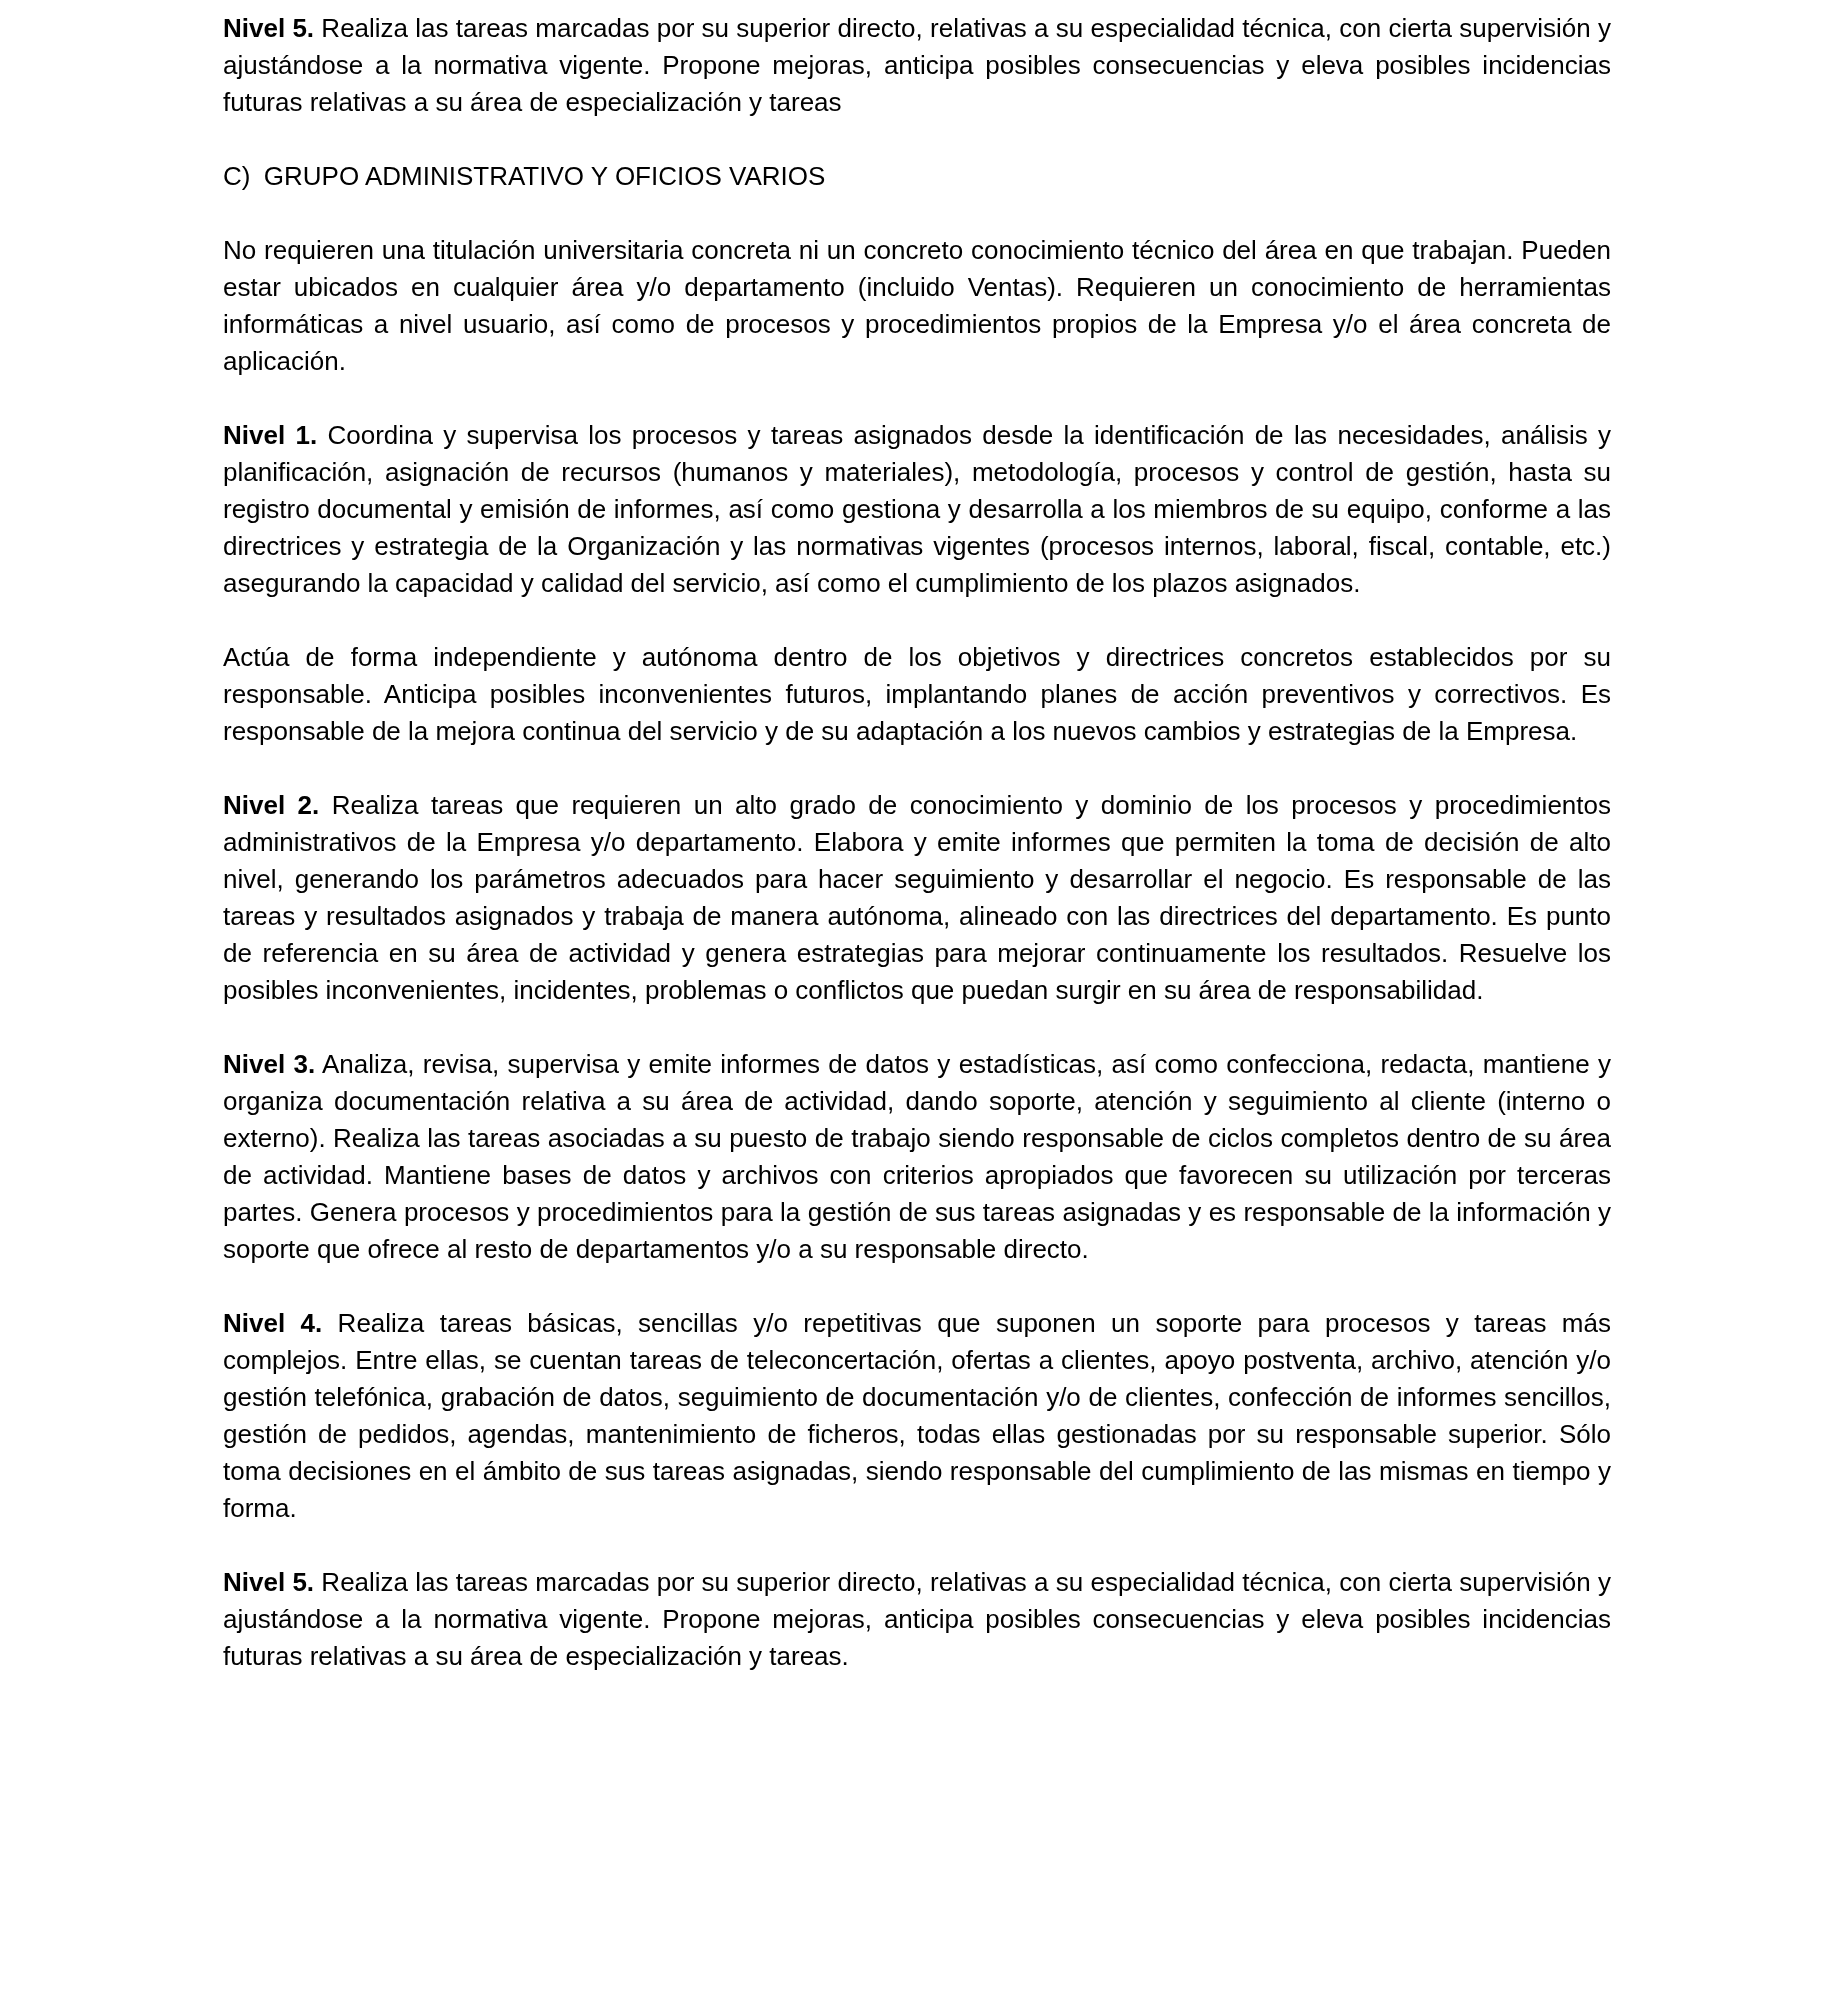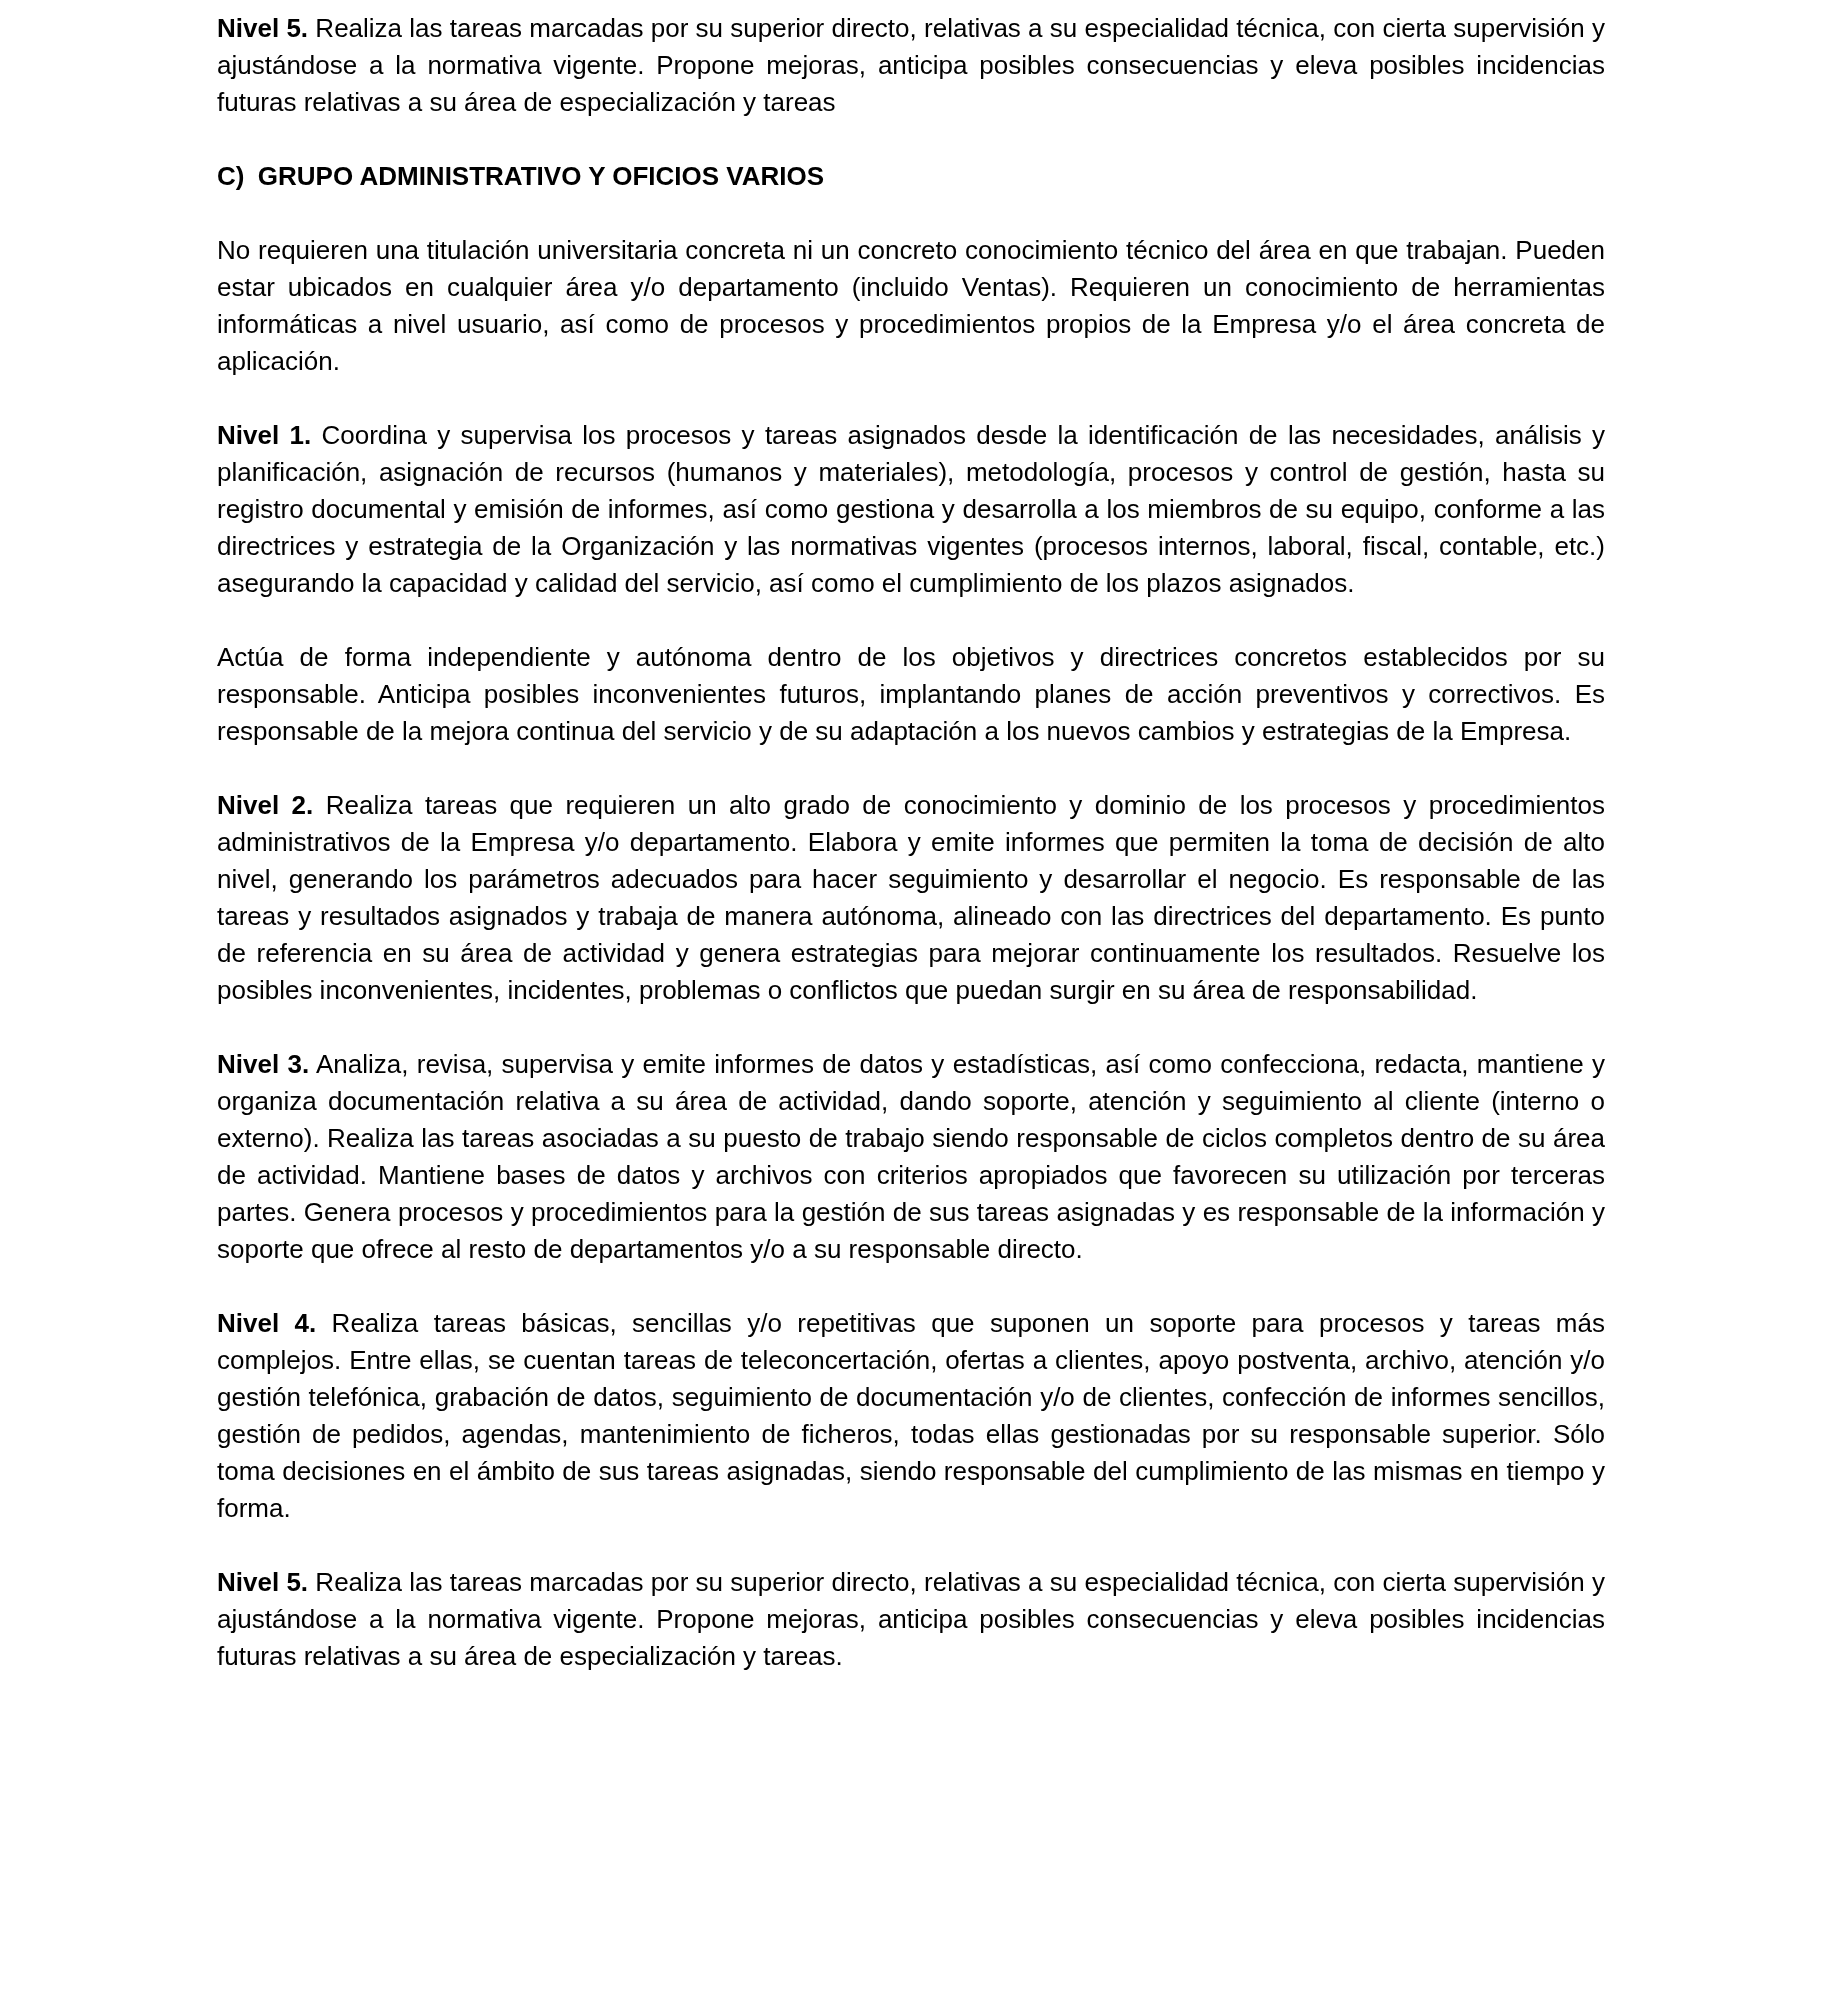--- a/index.html
+++ b/index.html
@@ -7,36 +7,36 @@
   body {
     width: 1846px;
     height: 2004px;
     background: #ffffff;
     color: #000000;
     font-family: "Liberation Sans", "DejaVu Sans", sans-serif;
     overflow: hidden;
   }
   .page {
     position: absolute;
-    left: 217px;
+    left: 223px;
     top: 10px;
     width: 1388px;
   }
   .para {
     font-size: 26px;
     line-height: 37px;
     text-align: justify;
     margin: 0 0 37px 0;
   }
   .para:last-child { margin-bottom: 0; }
   .lead { font-weight: bold; }
   .heading {
     font-size: 26px;
     line-height: 37px;
-    font-weight: bold;
+    font-weight: normal;
     margin: 0 0 37px 0;
     text-align: left;
   }
   .heading-prefix {
     display: inline-block;
     margin-right: 13.4px;
   }
 </style>
 </head>
 <body>

